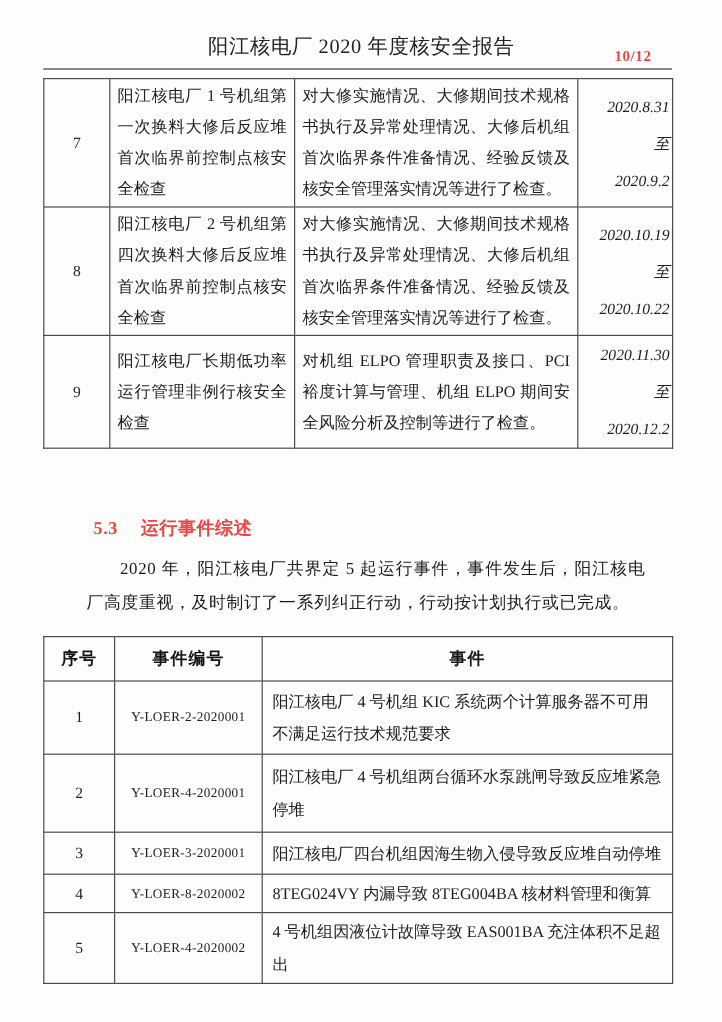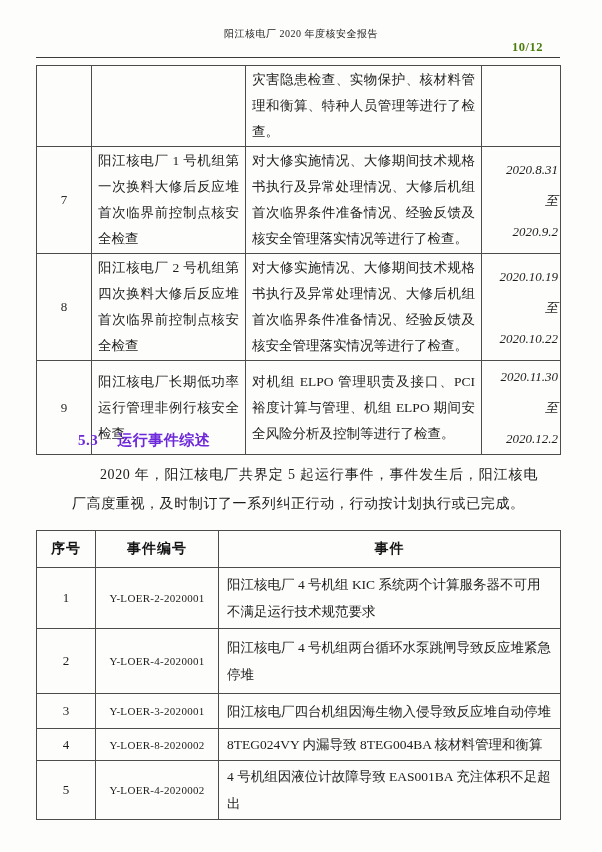--- a/index.html
+++ b/index.html
@@ -7,25 +7,25 @@
     position:relative;
     width:602px;height:852px;
     background:#fdfdfc;
     font-family:"Liberation Serif","DejaVu Serif",serif;
     color:#1d1d1d;
     overflow:hidden;
   }
   
   .doc-header-title{
     position:absolute;top:27px;left:0;width:100%;
-    text-align:center;font-size:10px;letter-spacing:0.5px;color:#222;
+    text-align:center;font-size:17px;letter-spacing:0.5px;color:#222;
   }
   .doc-page-number{
     position:absolute;top:40px;left:512px;
-    font-size:12.5px;font-weight:bold;letter-spacing:0.5px;color:#4d7c0f;
+    font-size:12.5px;font-weight:bold;letter-spacing:0.5px;color:#ef4444;
   }
   .continuation-rule{
     position:absolute;left:36px;top:57px;width:524px;
     border-top:1.5px solid #3c3c3c;
   }
   
   table{border-collapse:collapse;table-layout:fixed;}
   td,th{border:1px solid #4c4c4c;overflow:hidden;}
   .t1{
     position:absolute;left:36px;top:65px;width:524px;
@@ -37,21 +37,21 @@
   .t1 .c-content{text-align:justify;padding:1px 6px;line-height:26px;}
   .t1 .c-dates{text-align:right;padding:0 2px;font-size:13px;font-style:italic;}
   .t1 .date-line{line-height:31px;}
   .r-part{height:52px;}
   .r-7{height:104px;}
   .r-8{height:103px;}
   .r-9{height:93px;}
   
   .section-heading{
     position:absolute;left:78px;top:431px;
-    font-size:15px;font-weight:bold;color:#6d28d9;letter-spacing:0.5px;
+    font-size:15px;font-weight:bold;color:#ef4444;letter-spacing:0.5px;
   }
   .section-heading .sec-no{margin-right:19px;}
   .body-paragraph{
     position:absolute;left:72px;top:460px;width:466px;
     font-size:14px;line-height:29px;letter-spacing:0.6px;
     text-indent:28px;text-align:justify;color:#1b1b1b;margin:0;
   }
   
   .t2{
     position:absolute;left:36px;top:530px;width:524px;
@@ -86,26 +86,20 @@
   <div class="continuation-rule"></div>
 
   <table class="t1">
     <colgroup>
       <col style="width:55px">
         <col style="width:154px">
         <col style="width:236px">
         <col style="width:79px">
     </colgroup>
     <tbody>
-        <tr class="r-part">
-      <td class="c-no"></td>
-      <td class="c-scope"></td>
-      <td class="c-content">灾害隐患检查、实物保护、核材料管理和衡算、特种人员管理等进行了检查。</td>
-      <td class="c-dates"></td>
-    </tr>
     <tr class="r-7">
       <td class="c-no">7</td>
       <td class="c-scope">阳江核电厂 1 号机组第一次换料大修后反应堆首次临界前控制点核安全检查</td>
       <td class="c-content">对大修实施情况、大修期间技术规格书执行及异常处理情况、大修后机组首次临界条件准备情况、经验反馈及核安全管理落实情况等进行了检查。</td>
       <td class="c-dates">
         <div class="date-line">2020.8.31</div>
         <div class="date-line">至</div>
         <div class="date-line">2020.9.2</div>
       </td>
     </tr>

